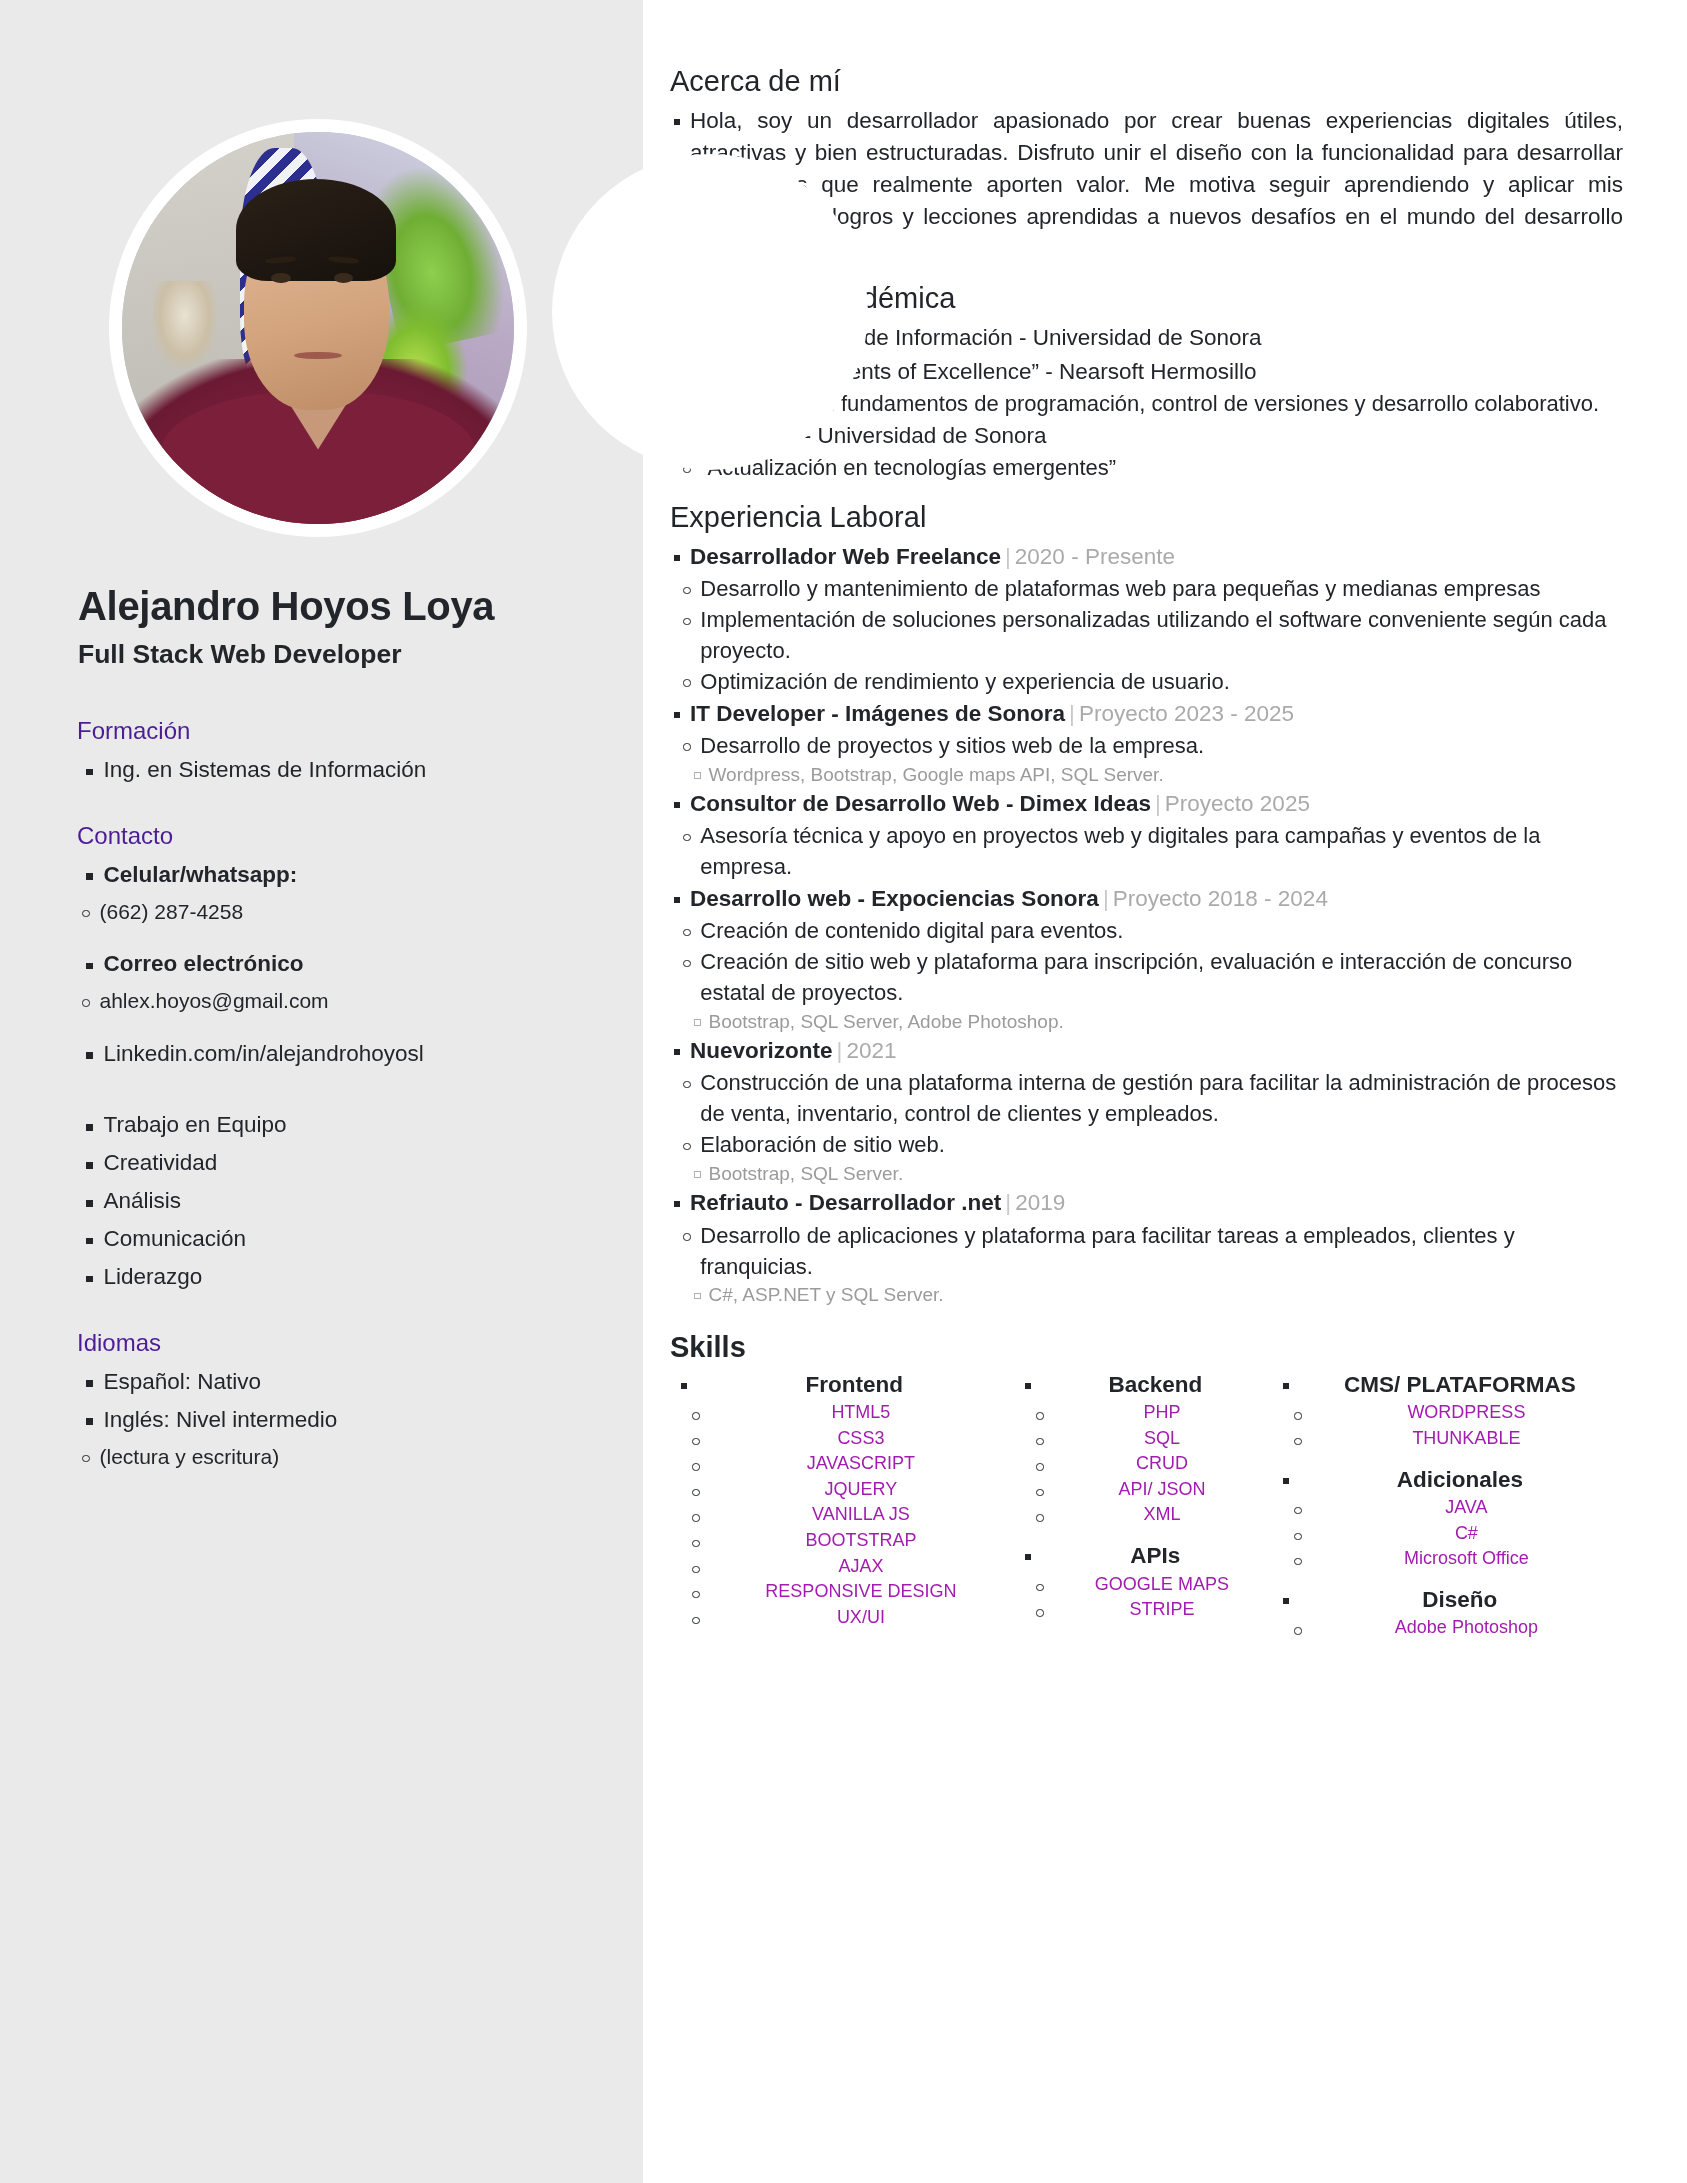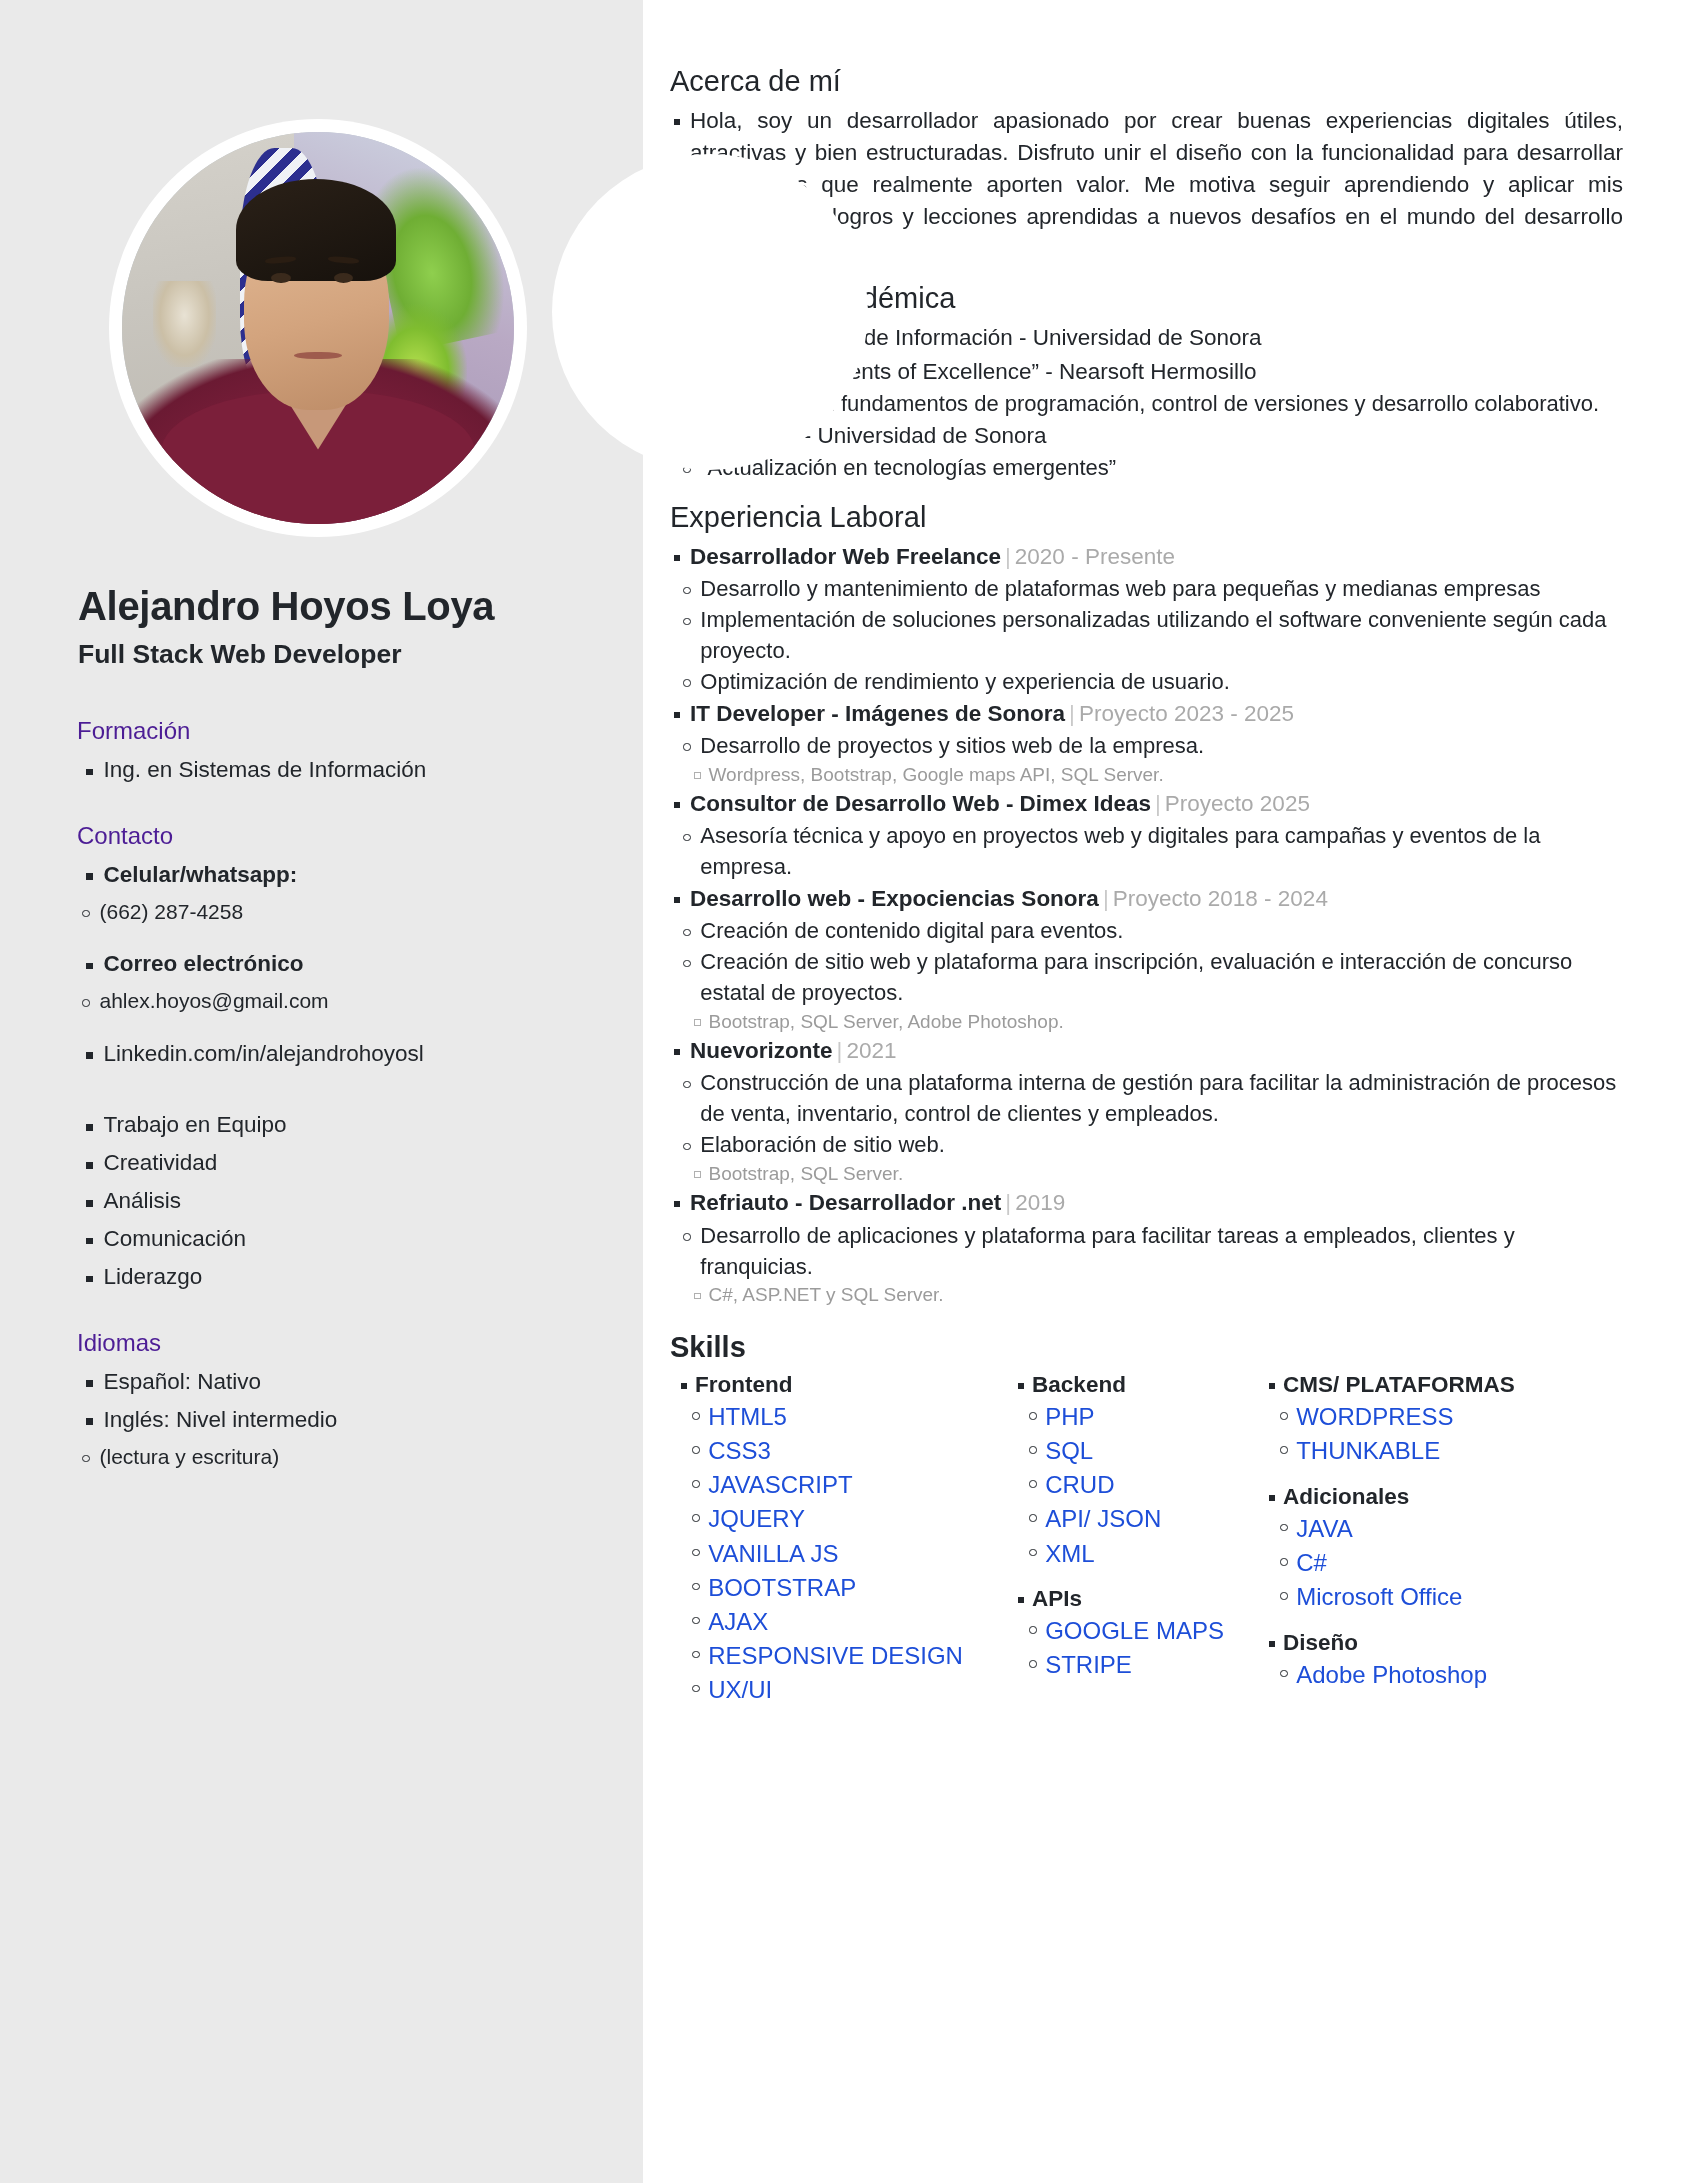--- a/index.html
+++ b/index.html
@@ -282,22 +282,23 @@
 
   
   #skills-block { margin-top: 22.5px; }
   #skills-title {
     font-size: 29px;
     font-weight: 700;
     margin: 0 0 5.3px 0;
   }
   #skills-grid {
     display: flex;
-    gap: 0;
+    gap: 7px;
     padding-left: 6.6px;
+    text-align: center;
   }
   .sk-col { flex: 0 0 auto; }
   .sk-col.c1 { width: 337px; }
   .sk-col.c2 { width: 251px; }
   .sk-col.c3 { width: 344px; }
   .sk-group { margin-bottom: 13.2px; }
   .sk-head {
     position: relative;
     padding-left: 18.5px;
     font-size: 22.5px;
@@ -310,23 +311,23 @@
     content: "";
     position: absolute;
     left: 4px; top: 13.2px;
     width: 6px; height: 6px;
     background: #22262b;
   }
   ul.sk-list { list-style: none; margin: 0; padding: 0 0 0 10.6px; }
   ul.sk-list > li {
     position: relative;
     padding-left: 21px;
-    font-size: 24px;
+    font-size: 18px;
     line-height: 1.42;
-    color: #1d4ed8;
+    color: #a21caf;
   }
   ul.sk-list > li::before {
     content: "";
     position: absolute;
     left: 5.3px; top: 12px;
     width: 7.3px; height: 7.3px;
     border: 1.3px solid #22262b;
     border-radius: 50%;
     box-sizing: border-box;
   }

